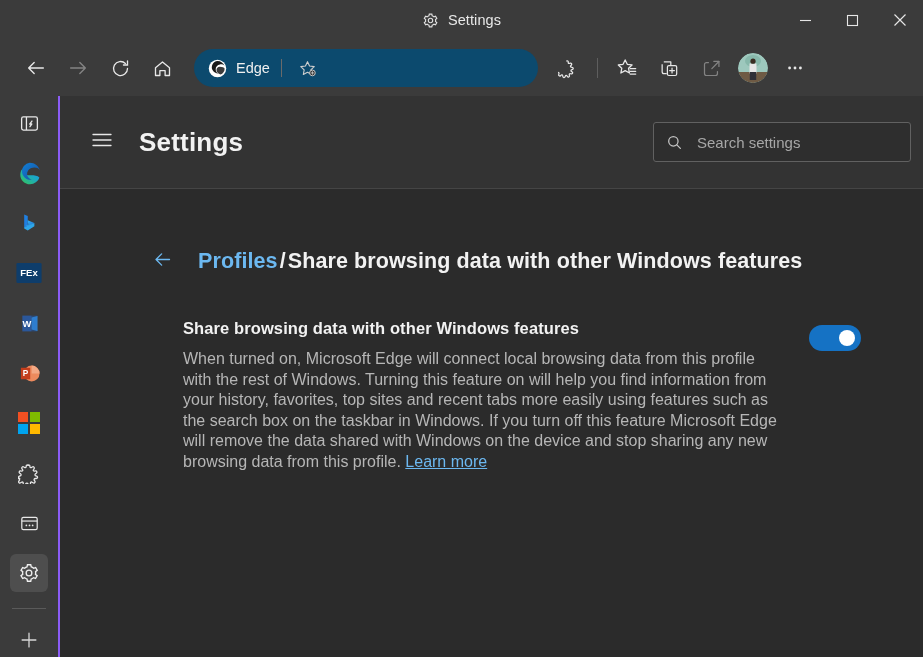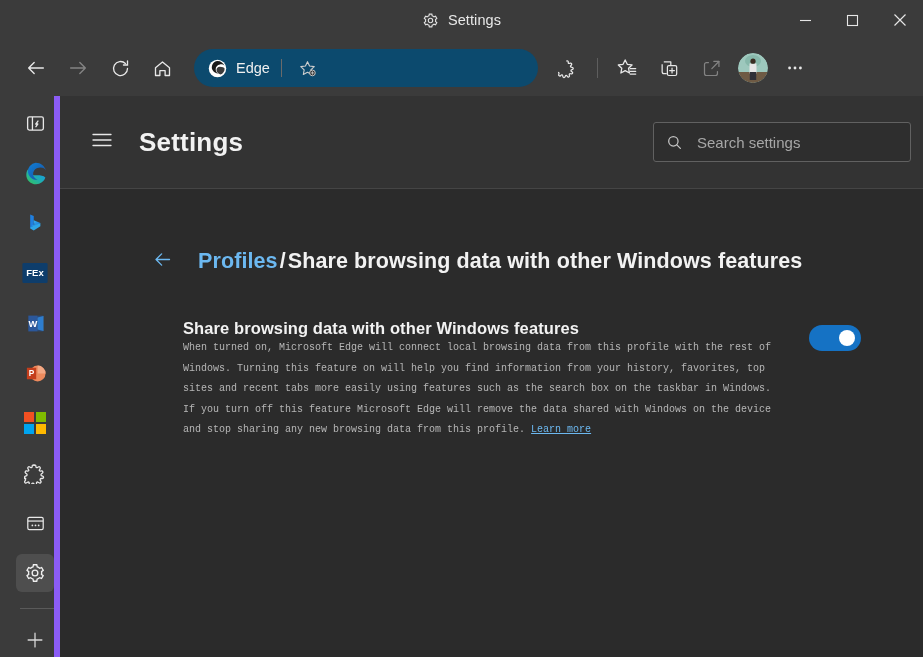--- a/index.html
+++ b/index.html
@@ -136,24 +136,24 @@
   .body-split {
     display: flex;
     height: 561px;
     background: #2b2b2b;
   }
 
   
   .rail {
     width: 60px;
     background: #3b3b3b;
-    border-right: 6px solid #8b5cf6;
+    border-right: 2px solid #8b5cf6;
     display: flex;
     flex-direction: column;
-    align-items: flex-end;
+    align-items: center;
     padding-top: 8px;
     flex: 0 0 60px;
   }
   .rail-item {
     width: 38px;
     height: 38px;
     border-radius: 6px;
     display: flex;
     align-items: center;
     justify-content: center;
@@ -268,24 +268,24 @@
   }
   .setting-main { flex: 1 1 auto; min-width: 0; max-width: 720px; }
   .setting-title {
     color: #f2f2f2;
     font-size: 16.5px;
     font-weight: 700;
     letter-spacing: 0.1px;
   }
   .setting-desc {
     color: #b6b6b6;
-    font-size: 10px;
+    font-size: 16px;
     line-height: 20.5px;
+    margin-top: 11px;
     max-width: 722px;
-    font-family: Liberation Mono, monospace;
   }
   .learn-more {
     color: #6cb8f0;
     text-decoration: underline;
     cursor: default;
   }
 
   .toggle {
     width: 52px;
     height: 26px;

